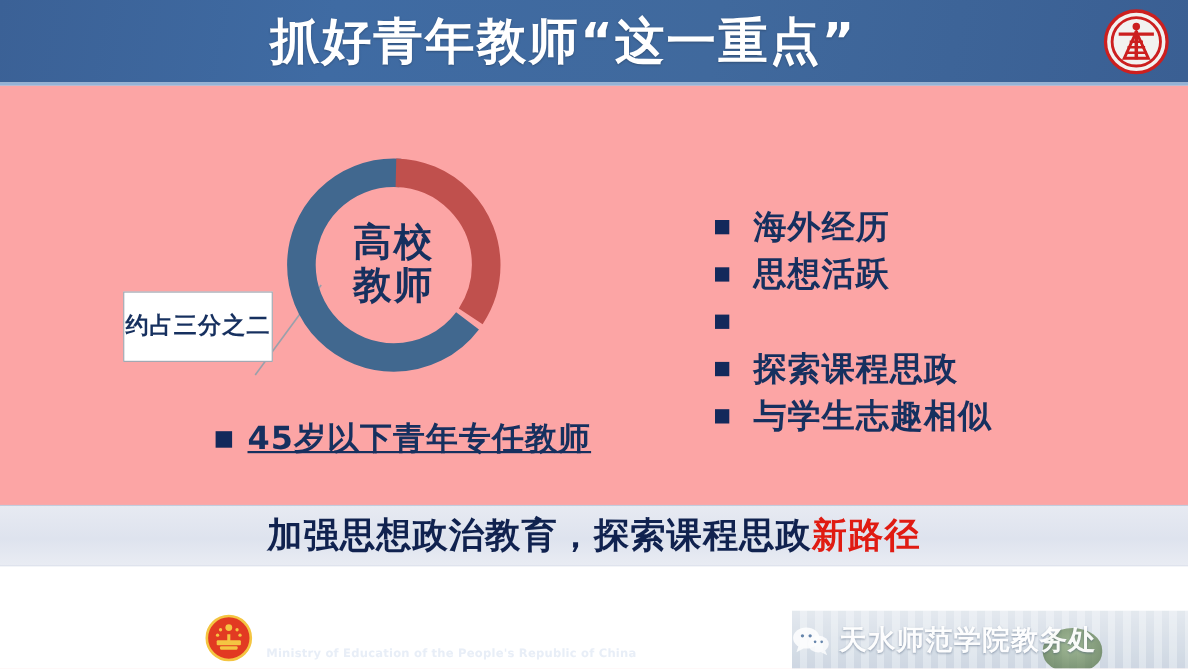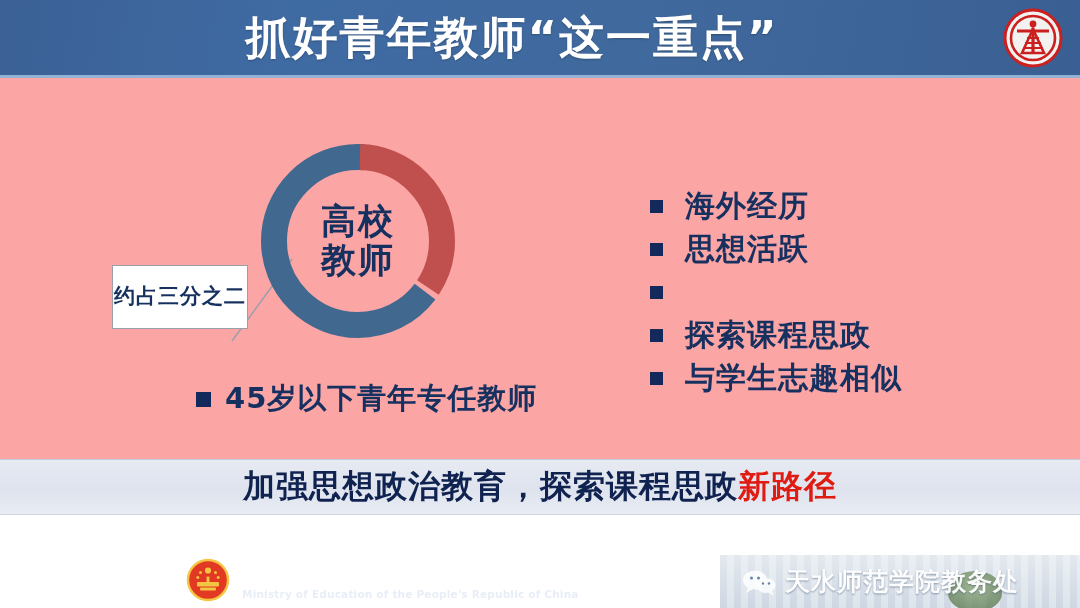--- a/index.html
+++ b/index.html
@@ -50,21 +50,21 @@
     border:1.6px solid #9aa0ab;background:#ffffff;
     display:flex;flex-direction:row;align-items:center;justify-content:center;
     color:#16305f;font-size:21px;font-weight:bold;line-height:1.22;letter-spacing:1px;
   }
   .leader-line{position:absolute;left:230px;top:175px;width:80px;height:90px;pointer-events:none;}
 
   
   .donut-caption{
     position:absolute;left:196px;top:301px;
     display:flex;align-items:center;gap:14px;
-    color:#16305f;font-size:29px;font-weight:bold;letter-spacing:1px;white-space:nowrap;
+    color:#16305f;font-size:29px;font-weight:bold;letter-spacing:1px;white-space:nowrap;text-decoration:underline;
   }
   .sq{display:inline-block;width:15px;height:15px;background:#13295b;flex:none;}
 
   
   .bullets{position:absolute;left:650px;top:108px;width:380px;}
   .bullet{
     display:flex;align-items:center;gap:22px;height:40px;margin-bottom:3px;
     color:#16305f;font-size:30px;font-weight:bold;letter-spacing:1px;white-space:nowrap;
   }
   .bullet .sq{width:13px;height:13px;}
@@ -113,21 +113,21 @@
       linear-gradient(180deg,#cdd9e6 0%,#9fb2c7 100%);
     opacity:.85;
   }
   .wm-green{
     position:absolute;left:228px;top:16px;width:54px;height:40px;border-radius:50% 50% 45% 45%;
     background:radial-gradient(ellipse at 50% 40%,#8aa878 0%,#5e7c50 70%,#4b6a42 100%);
     opacity:.75;
   }
   .wm-label{
     position:absolute;left:0;top:0;width:320px;height:53px;
-    display:flex;align-items:center;gap:9px;padding-left:22px;box-sizing:border-box;
+    display:flex;align-items:center;gap:9px;box-sizing:border-box;
   }
   .wx-icon{width:34px;height:28px;flex:none;opacity:.92;}
   .wm-text{
     color:#ffffff;font-size:25px;font-weight:bold;letter-spacing:1px;white-space:nowrap;
     text-shadow:0 1px 2px rgba(60,80,110,.55);opacity:.95;
   }
   .gap-white{position:absolute;left:0;top:515px;width:1080px;height:40px;background:#fff;}
 </style>
 </head>
 <body>

